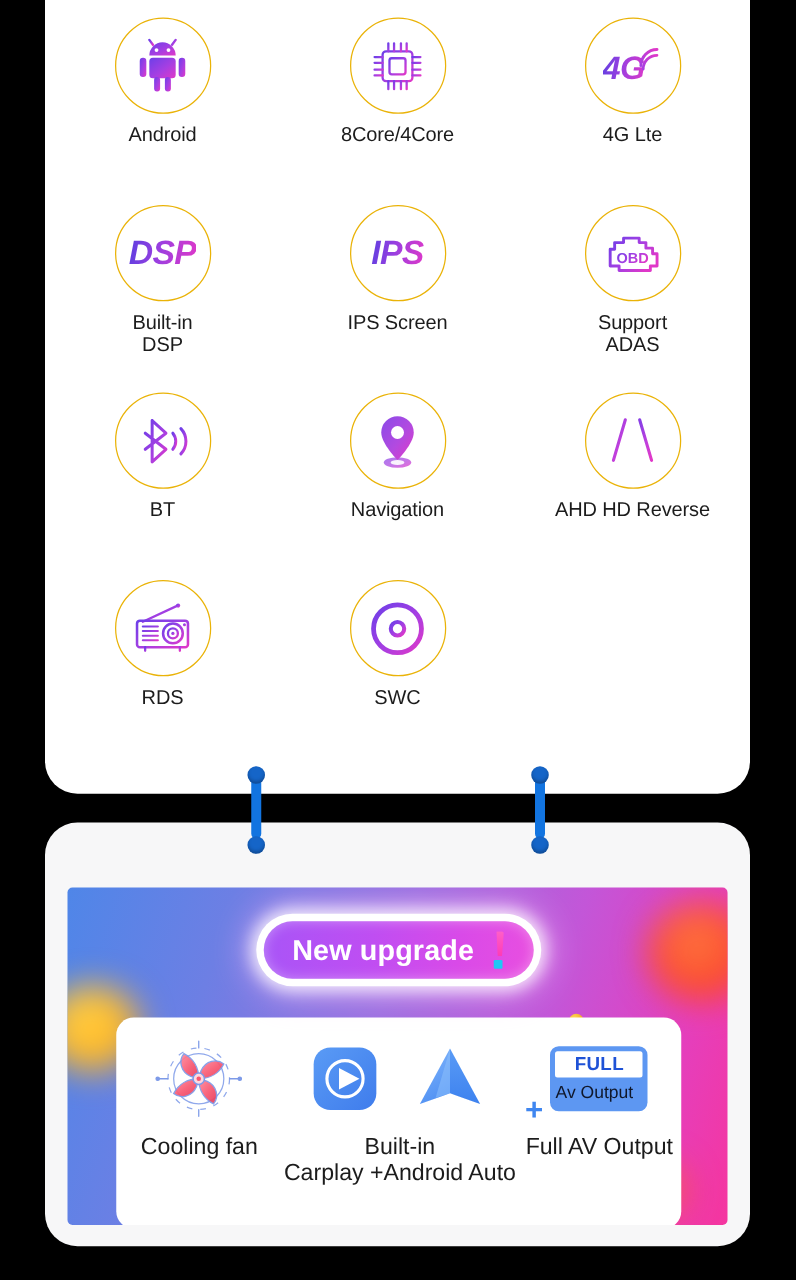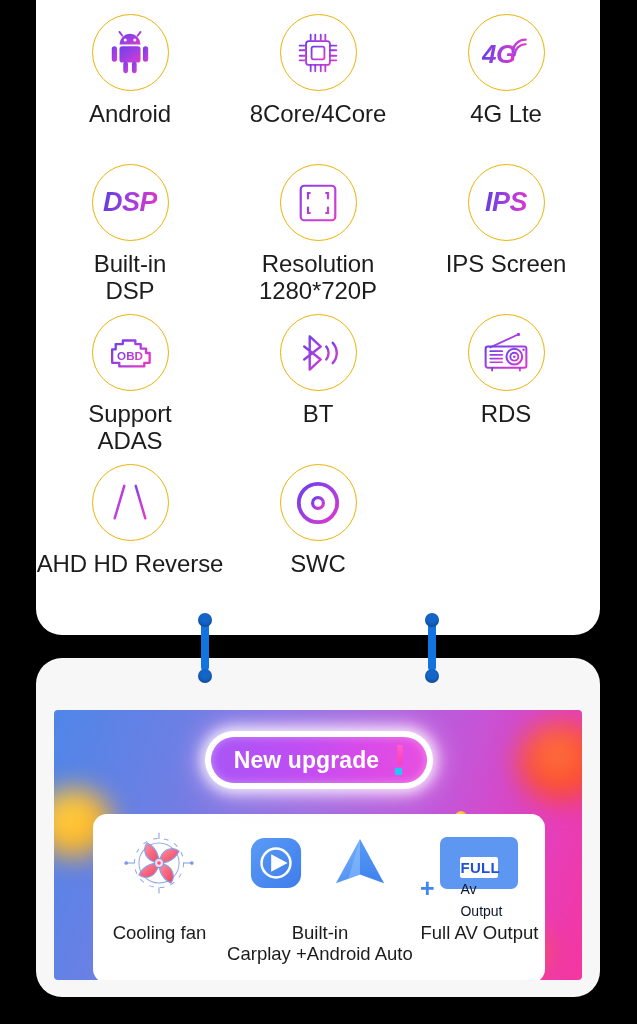--- a/index.html
+++ b/index.html
@@ -51,21 +51,21 @@
     border: 1px solid #eab308;
     display: flex;
     align-items: center;
     justify-content: center;
     background: #ffffff;
     flex: 0 0 auto;
   }
   .feature-label {
     margin-top: 9px;
     text-align: center;
-    font-size: 24px;
+    font-size: 16px;
     line-height: 1.13;
     color: #1c1c1c;
     letter-spacing: -0.1px;
     white-space: pre-line;
   }
   .feature-label.wide { white-space: nowrap; }
 
   
   .glyph-text {
     font-family: "Liberation Sans", sans-serif;
@@ -228,42 +228,42 @@
     align-items: center;
     position: relative;
   }
   .upg-icon-box {
     height: 62px;
     display: flex;
     align-items: center;
     justify-content: center;
   }
   .upg-label {
-    margin-top: 28px;
+    margin-top: 12px;
     text-align: center;
     font-size: 18.5px;
     line-height: 1.15;
     color: #1c1c1c;
     white-space: pre-line;
   }
   #plus-sign {
     position: absolute;
     left: 200px; top: 42px;
     font-size: 25px;
     font-weight: bold;
     color: #3f86f0;
     z-index: 9;
   }
 
   
   #av-badge {
     width: 78px; height: 52px;
     border-radius: 7px;
     background: #5d97f2;
-    padding: 20px;
+    padding: 4px;
     display: flex;
     flex-direction: column;
     align-items: stretch;
     justify-content: flex-start;
   }
   #av-full {
     background: #ffffff;
     color: #1f52d6;
     font-size: 15px;
     font-weight: bold;
@@ -357,42 +357,20 @@
       </div>
 
       <div class="feature-cell">
         <div class="icon-circle">
           <span class="glyph-text">DSP</span>
         </div>
         <div class="feature-label">Built-in
 DSP</div>
       </div>
 
-      <div class="feature-cell">
-        <div class="icon-circle">
-          <svg width="40" height="40" viewBox="0 0 44 44">
-            <defs>
-              <linearGradient id="gR" x1="0" y1="0" x2="1" y2="1">
-                <stop offset="0%" stop-color="#8a3fe5"></stop>
-                  <stop offset="60%" stop-color="#c13fdc"></stop>
-                  <stop offset="100%" stop-color="#e038c8"></stop>
-              </linearGradient>
-            </defs>
-            <rect x="3" y="3" width="38" height="38" rx="4" fill="none" stroke="url(#gR)" stroke-width="2.4"></rect>
-            <g stroke="url(#gR)" stroke-width="2.4" fill="none" stroke-linecap="round">
-              <path d="M13 11 H11 V17"></path>
-              <path d="M31 11 H33 V17"></path>
-              <path d="M13 33 H11 V27"></path>
-              <path d="M31 33 H33 V27"></path>
-            </g>
-          </svg>
-        </div>
-        <div class="feature-label">Resolution
-1280*720P</div>
-      </div>
 
       <div class="feature-cell">
         <div class="icon-circle">
           <span class="glyph-text">IPS</span>
         </div>
         <div class="feature-label wide">IPS Screen</div>
       </div>
 
       <div class="feature-cell">
         <div class="icon-circle">
@@ -426,20 +404,60 @@
             <path d="M16 4 V40 L28 29 L10 15 M10 29 L28 15 L16 4" fill="none" stroke="url(#gB)" stroke-width="2.6" stroke-linejoin="round" stroke-linecap="round"></path>
             <g fill="none" stroke="url(#gB)" stroke-width="2.6" stroke-linecap="round">
               <path d="M34 15 A11 11 0 0 1 34 29"></path>
               <path d="M41 11 A16 16 0 0 1 41 33"></path>
             </g>
           </svg>
         </div>
         <div class="feature-label wide">BT</div>
       </div>
 
+      <div class="feature-cell">
+        <div class="icon-circle">
+          <svg width="40" height="46" viewBox="0 0 40 46">
+            <defs>
+              <linearGradient id="gN" x1="0" y1="0" x2="1" y2="1">
+                <stop offset="0%" stop-color="#8a4ae8"></stop>
+                  <stop offset="55%" stop-color="#b24ae0"></stop>
+                  <stop offset="100%" stop-color="#e038c8"></stop>
+              </linearGradient>
+            </defs>
+            <ellipse cx="20" cy="40" rx="11" ry="4.2" fill="url(#gN)" opacity="0.75"></ellipse>
+            <ellipse cx="20" cy="40" rx="5.5" ry="2" fill="#ffffff" opacity="0.9"></ellipse>
+            <path d="M20 3 a13 13 0 0 1 13 13 c0 9 -13 22 -13 22 S7 25 7 16 A13 13 0 0 1 20 3 z" fill="url(#gN)"></path>
+            <circle cx="20" cy="16" r="5.2" fill="#ffffff"></circle>
+          </svg>
+        </div>
+        <div class="feature-label wide">Navigation</div>
+      </div>
+
+      <div class="feature-cell">
+        <div class="icon-circle">
+          <svg width="44" height="42" viewBox="0 0 46 44">
+            <defs>
+              <linearGradient id="gG" x1="0.2" y1="0" x2="0.9" y2="1">
+                <stop offset="0%" stop-color="#8a3fe5"></stop>
+                  <stop offset="55%" stop-color="#c13fdc"></stop>
+                  <stop offset="100%" stop-color="#e038c8"></stop>
+              </linearGradient>
+            </defs>
+            <g stroke="url(#gG)" stroke-width="2.6" fill="none" stroke-linecap="round">
+              <path d="M17 4 L7 38"></path>
+              <path d="M29 4 L39 38"></path>
+              <path d="M15 12 H31"></path>
+              <path d="M12 22 H34"></path>
+              <path d="M9 32 H37"></path>
+            </g>
+          </svg>
+        </div>
+        <div class="feature-label wide">AHD HD Reverse</div>
+      </div>
 
       <div class="feature-cell">
         <div class="icon-circle">
           <svg width="50" height="44" viewBox="0 0 54 46">
             <defs>
               <linearGradient id="gRd" x1="0" y1="0" x2="1" y2="1">
                 <stop offset="0%" stop-color="#6d3fe8"></stop>
                   <stop offset="55%" stop-color="#a63fe2"></stop>
                   <stop offset="100%" stop-color="#e038c8"></stop>
               </linearGradient>
@@ -451,42 +469,20 @@
               <path d="M10 21 H23 M10 25 H23 M10 29 H23 M10 33 H23"></path>
             </g>
             <circle cx="36" cy="27" r="8.5" fill="none" stroke="url(#gRd)" stroke-width="2.2"></circle>
             <circle cx="36" cy="27" r="4.3" fill="none" stroke="url(#gRd)" stroke-width="2"></circle>
             <circle cx="36" cy="27" r="1.4" fill="url(#gRd)"></circle>
             <circle cx="46" cy="19.5" r="1.3" fill="url(#gRd)"></circle>
             <path d="M12 39 V42 M42 39 V42" stroke="url(#gRd)" stroke-width="2" stroke-linecap="round"></path>
           </svg>
         </div>
         <div class="feature-label wide">RDS</div>
-      </div>
-
-      <div class="feature-cell">
-        <div class="icon-circle">
-          <svg width="44" height="42" viewBox="0 0 46 44">
-            <defs>
-              <linearGradient id="gG" x1="0.2" y1="0" x2="0.9" y2="1">
-                <stop offset="0%" stop-color="#8a3fe5"></stop>
-                  <stop offset="55%" stop-color="#c13fdc"></stop>
-                  <stop offset="100%" stop-color="#e038c8"></stop>
-              </linearGradient>
-            </defs>
-            <g stroke="url(#gG)" stroke-width="2.6" fill="none" stroke-linecap="round">
-              <path d="M17 4 L7 38"></path>
-              <path d="M29 4 L39 38"></path>
-              <path d="M15 12 H31"></path>
-              <path d="M12 22 H34"></path>
-              <path d="M9 32 H37"></path>
-            </g>
-          </svg>
-        </div>
-        <div class="feature-label wide">AHD HD Reverse</div>
       </div>
 
       <div class="feature-cell">
         <div class="icon-circle">
           <svg width="46" height="46" viewBox="0 0 48 48">
             <defs>
               <linearGradient id="gS" x1="0" y1="0" x2="1" y2="1">
                 <stop offset="0%" stop-color="#6d3fe8"></stop>
                   <stop offset="55%" stop-color="#a63fe2"></stop>
                   <stop offset="100%" stop-color="#e038c8"></stop>

